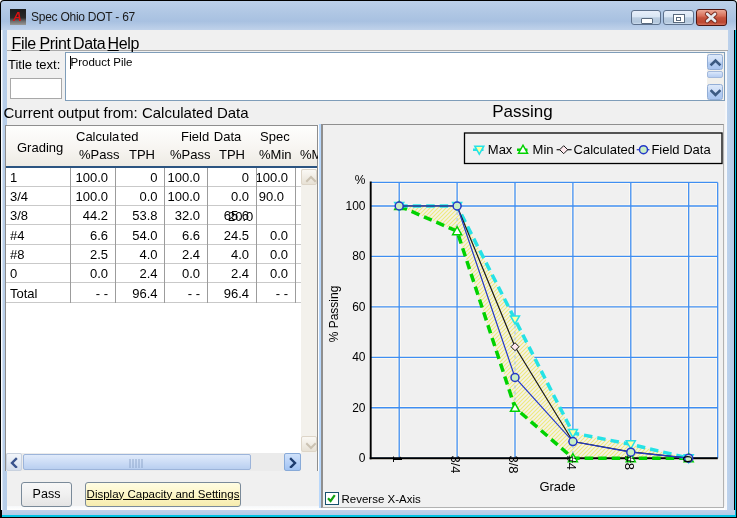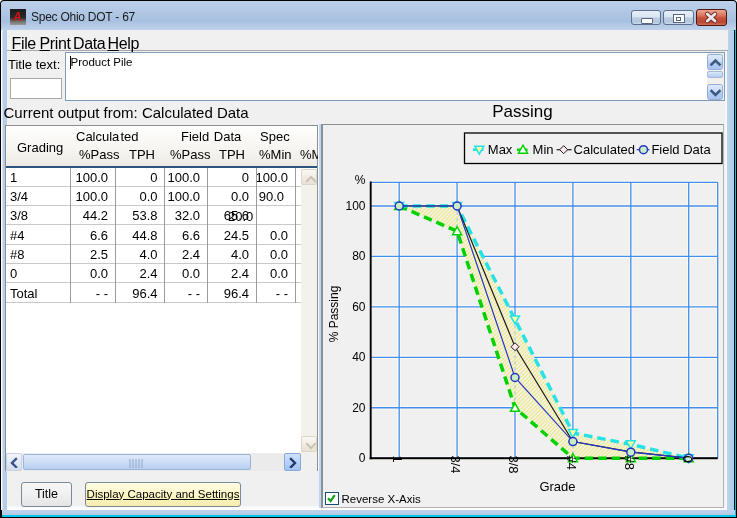--- a/index.html
+++ b/index.html
@@ -189,21 +189,21 @@
       <div class="rline" style="left:5.5px;top:205.16px;width:295px"></div>
       <div class="cell" style="left:10px;top:208.46px">3/8</div>
       <div class="cell" style="left:48px;top:208.46px;width:60px;text-align:right">44.2</div>
       <div class="cell" style="left:97.5px;top:208.46px;width:60px;text-align:right">53.8</div>
       <div class="cell" style="left:140px;top:208.46px;width:60px;text-align:right">32.0</div>
       <div class="cell" style="left:189px;top:208.46px;width:60px;text-align:right">65.6</div>
       <div class="cell" style="left:228px;top:209px;width:60px;text-align:left">20.0</div>
       <div class="rline" style="left:5.5px;top:224.49px;width:295px"></div>
       <div class="cell" style="left:10px;top:227.79000000000002px">#4</div>
       <div class="cell" style="left:48px;top:227.79000000000002px;width:60px;text-align:right">6.6</div>
-      <div class="cell" style="left:97.5px;top:227.79000000000002px;width:60px;text-align:right">44.8</div>
+      <div class="cell" style="left:97.5px;top:227.79000000000002px;width:60px;text-align:right">54.0</div>
       <div class="cell" style="left:140px;top:227.79000000000002px;width:60px;text-align:right">6.6</div>
       <div class="cell" style="left:189px;top:227.79000000000002px;width:60px;text-align:right">24.5</div>
       <div class="cell" style="left:228px;top:227.79000000000002px;width:60px;text-align:right">0.0</div>
       <div class="rline" style="left:5.5px;top:243.82px;width:295px"></div>
       <div class="cell" style="left:10px;top:247.12px">#8</div>
       <div class="cell" style="left:48px;top:247.12px;width:60px;text-align:right">2.5</div>
       <div class="cell" style="left:97.5px;top:247.12px;width:60px;text-align:right">4.0</div>
       <div class="cell" style="left:140px;top:247.12px;width:60px;text-align:right">2.4</div>
       <div class="cell" style="left:189px;top:247.12px;width:60px;text-align:right">4.0</div>
       <div class="cell" style="left:228px;top:247.12px;width:60px;text-align:right">0.0</div>
@@ -260,21 +260,21 @@
         </svg>
       </div>
       <div class="hsbbtn" id="hsbR">
         <svg style="left:3px;top:3px" width="12" height="11" viewBox="0 0 12 11">
           <path d="M3,2 L7,6 L3,10" fill="none" stroke="#1c3b6e" stroke-width="2.4" stroke-linecap="square"></path>
         </svg>
       </div>
     </div>
   <div class="abs" style="left:300.5px; top:453px; width:16.5px; height:17.5px; background:#f0f0f0;"></div>
 
-  <div class="abs btn" id="btnclose">Title</div>
+  <div class="abs btn" id="btnclose">Pass</div>
   <div class="abs btn" id="btndisp">Display Capacity and <u>S</u>ettings</div>
 
   <div class="abs" style="left:317.5px;top:125px;width:1px;height:345.5px;background:#fdfdfd"></div>
   <div class="abs" style="left:318.5px;top:124px;width:2px;height:384px;background:#b9d8fb"></div>
   <div class="abs" id="chartpanel"></div>
   <div class="abs" id="chartsvg"><svg width="401.5" height="384" viewBox="0 0 401.5 384">
         <defs>
           <pattern id="hp" width="4" height="4" patternUnits="userSpaceOnUse">
             <rect width="4" height="4" fill="#f3f2ea"></rect>
             <path d="M-1,1 L1,-1 M0,4 L4,0 M3,5 L5,3" stroke="#efe97d" stroke-width="1.1"></path>

